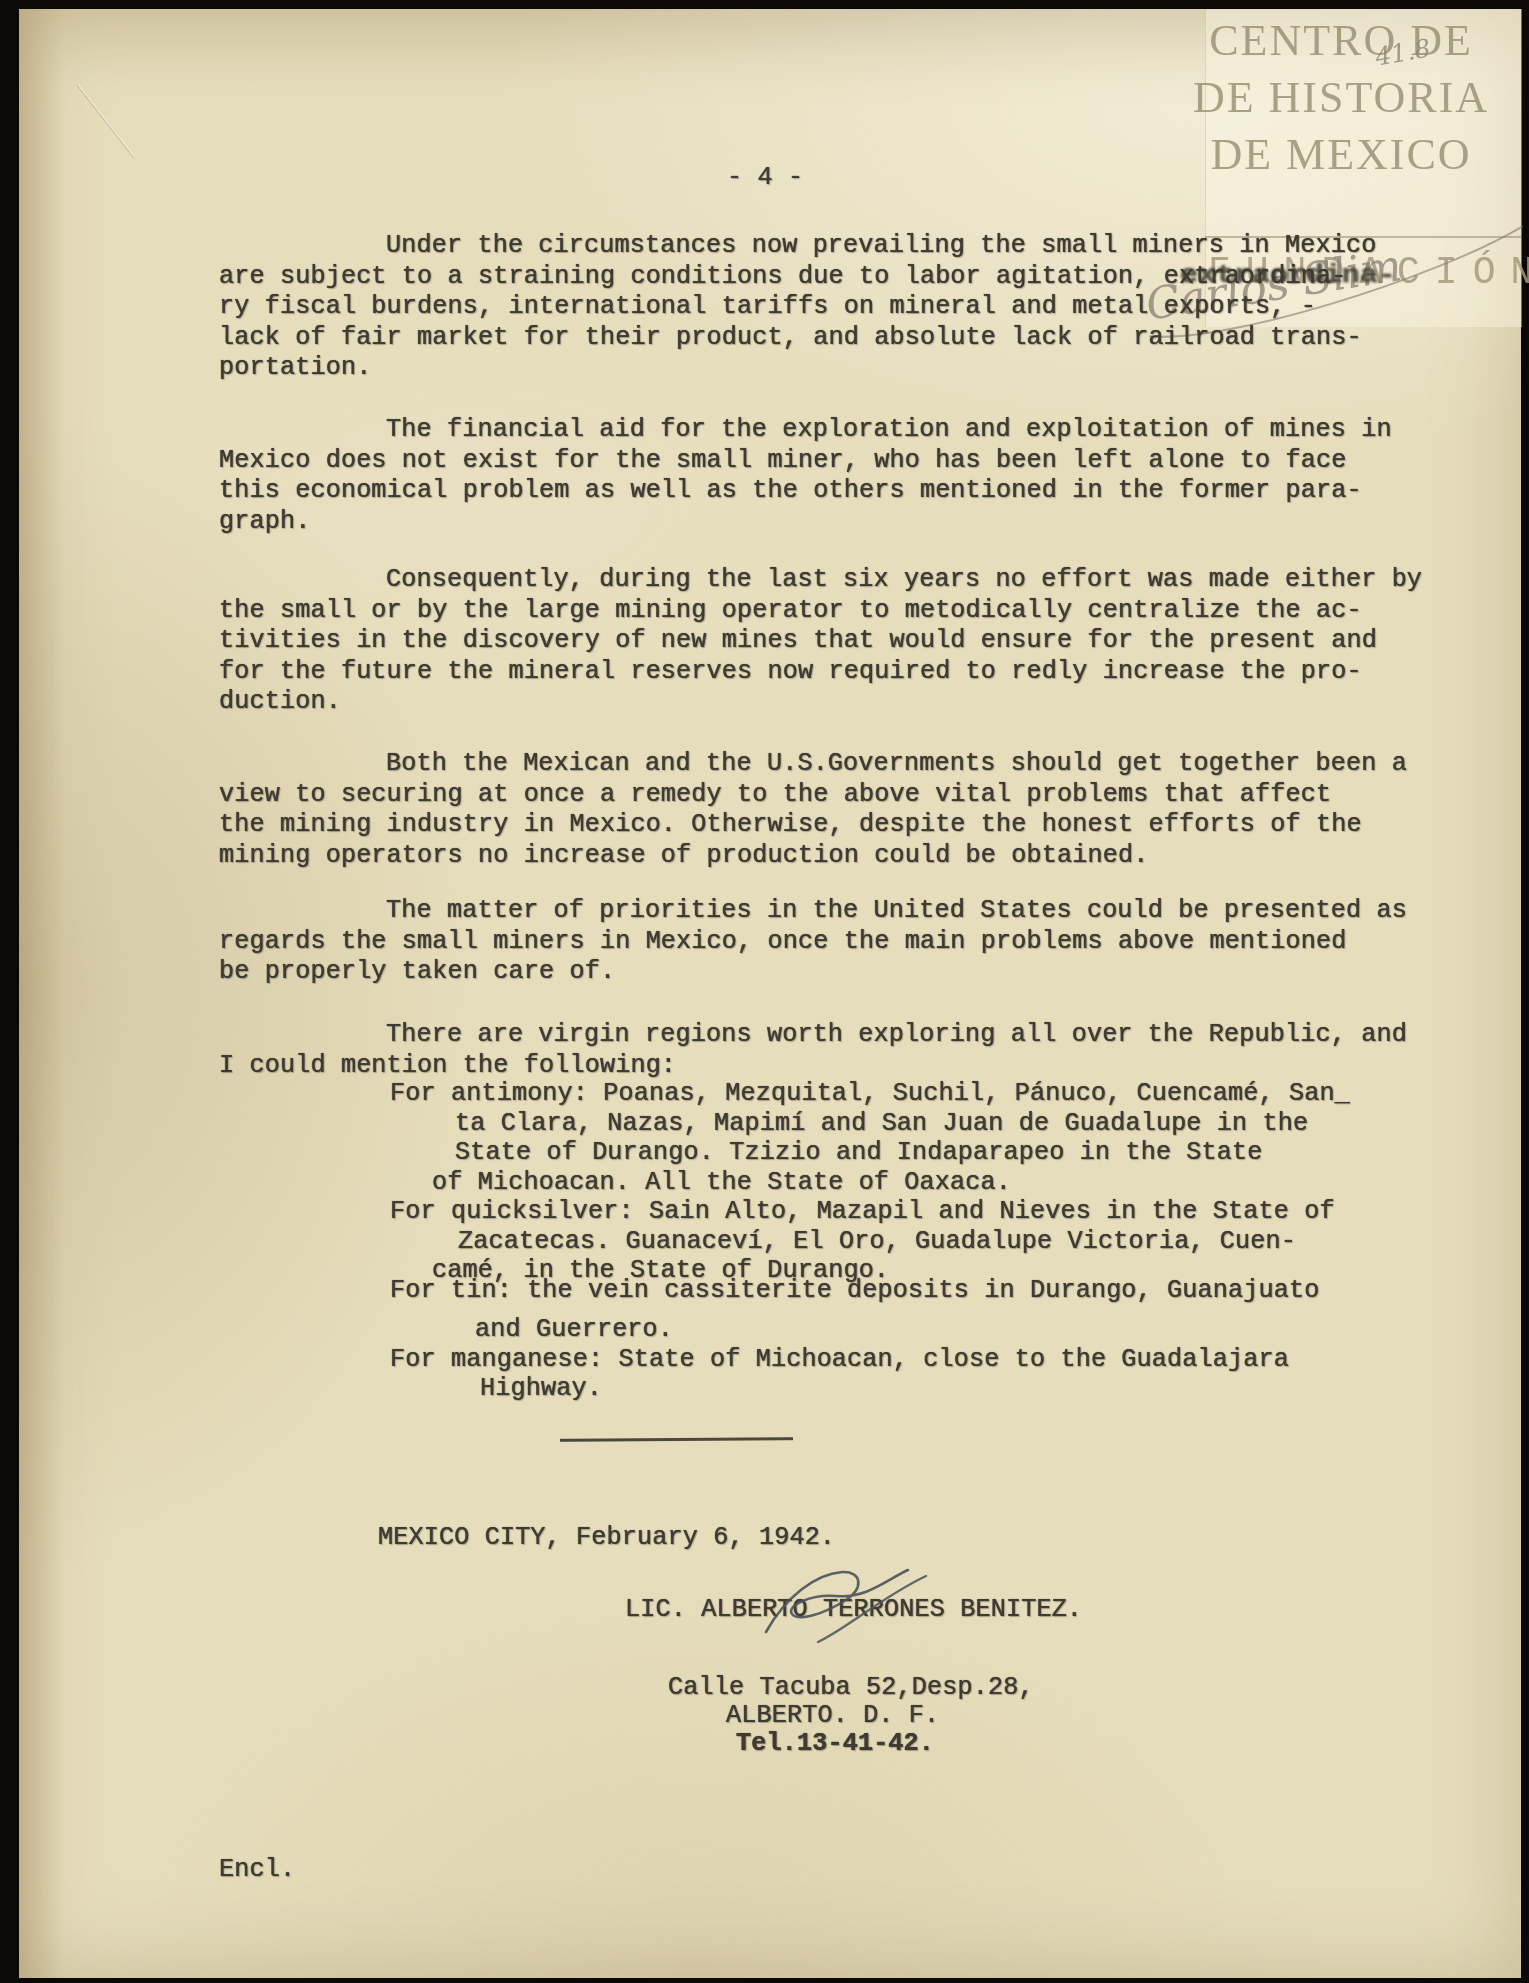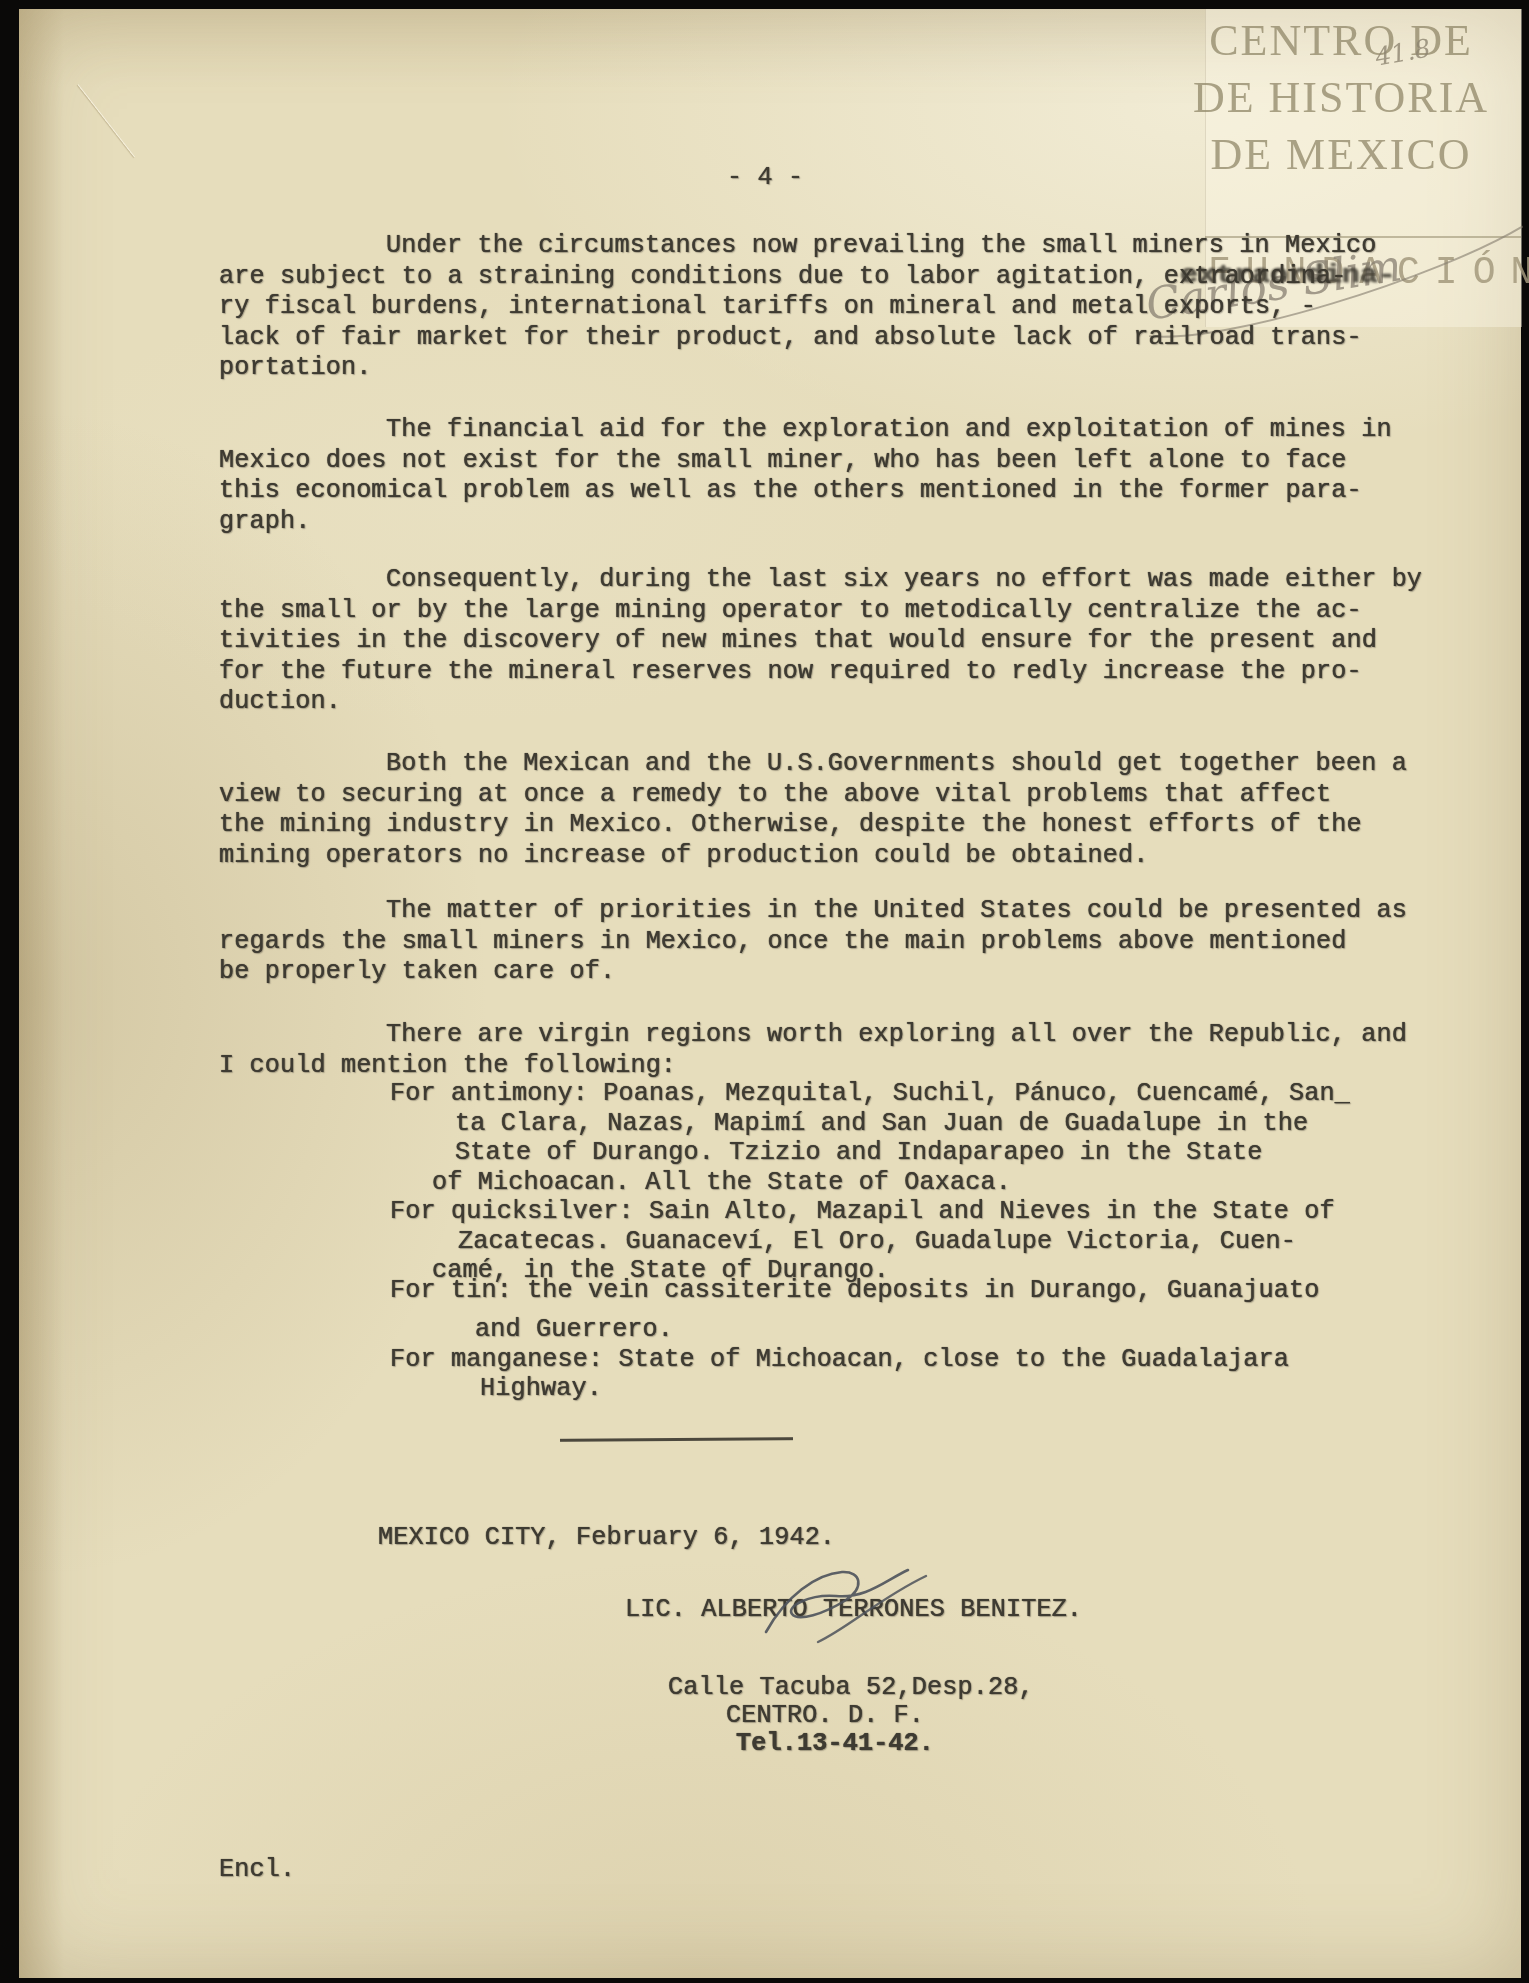--- a/index.html
+++ b/index.html
@@ -97,21 +97,21 @@
       <div class="tw" style="left: 390px; top: 1198px;">For quicksilver: Sain Alto, Mazapil and Nieves in the State of</div>
       <div class="tw" style="left: 458px; top: 1227.5px;">Zacatecas. Guanaceví, El Oro, Guadalupe Victoria, Cuen-</div>
       <div class="tw" style="left: 432px; top: 1257px;">camé, in the State of Durango.</div>
       <div class="tw" style="left: 390px; top: 1277px;">For tin: the vein cassiterite deposits in Durango, Guanajuato</div>
       <div class="tw" style="left: 475px; top: 1316px;">and Guerrero.</div>
       <div class="tw" style="left: 390px; top: 1345.5px;">For manganese: State of Michoacan, close to the Guadalajara</div>
       <div class="tw" style="left: 480px; top: 1375px;">Highway.</div>
       <div class="tw" style="left: 378px; top: 1524px;">MEXICO CITY, February 6, 1942.</div>
       <div class="tw" style="left: 625px; top: 1596px;">LIC. ALBERTO TERRONES BENITEZ.</div>
       <div class="tw" style="left: 668px; top: 1674px;">Calle Tacuba 52,Desp.28,</div>
-      <div class="tw" style="left: 726px; top: 1702px;">CENTRO. D. F.</div>
+      <div class="tw" style="left: 726px; top: 1702px;">ALBERTO. D. F.</div>
       <div class="tw" style="left: 736px; top: 1730px; font-weight: bold;">Tel.13-41-42.</div>
       <div class="tw" style="left: 219px; top: 1856px;">Encl.</div>
     </div>
   <div class="tw overstrike">extraordina-</div>
 
   <div class="divider"></div>
 
   <svg class="flourish" width="175" height="82" viewBox="0 0 175 82">
     <path d="M8,66 C28,30 58,8 84,6 C104,5 106,22 88,34 C66,48 40,56 34,48 C28,40 52,28 78,30 C108,33 128,14 150,4" stroke="#4d525b" stroke-width="2.6" fill="none" opacity="0.9" stroke-linecap="round"></path>
     <path d="M60,76 C90,62 122,32 168,10" stroke="#4d525b" stroke-width="2.4" fill="none" opacity="0.85" stroke-linecap="round"></path>

